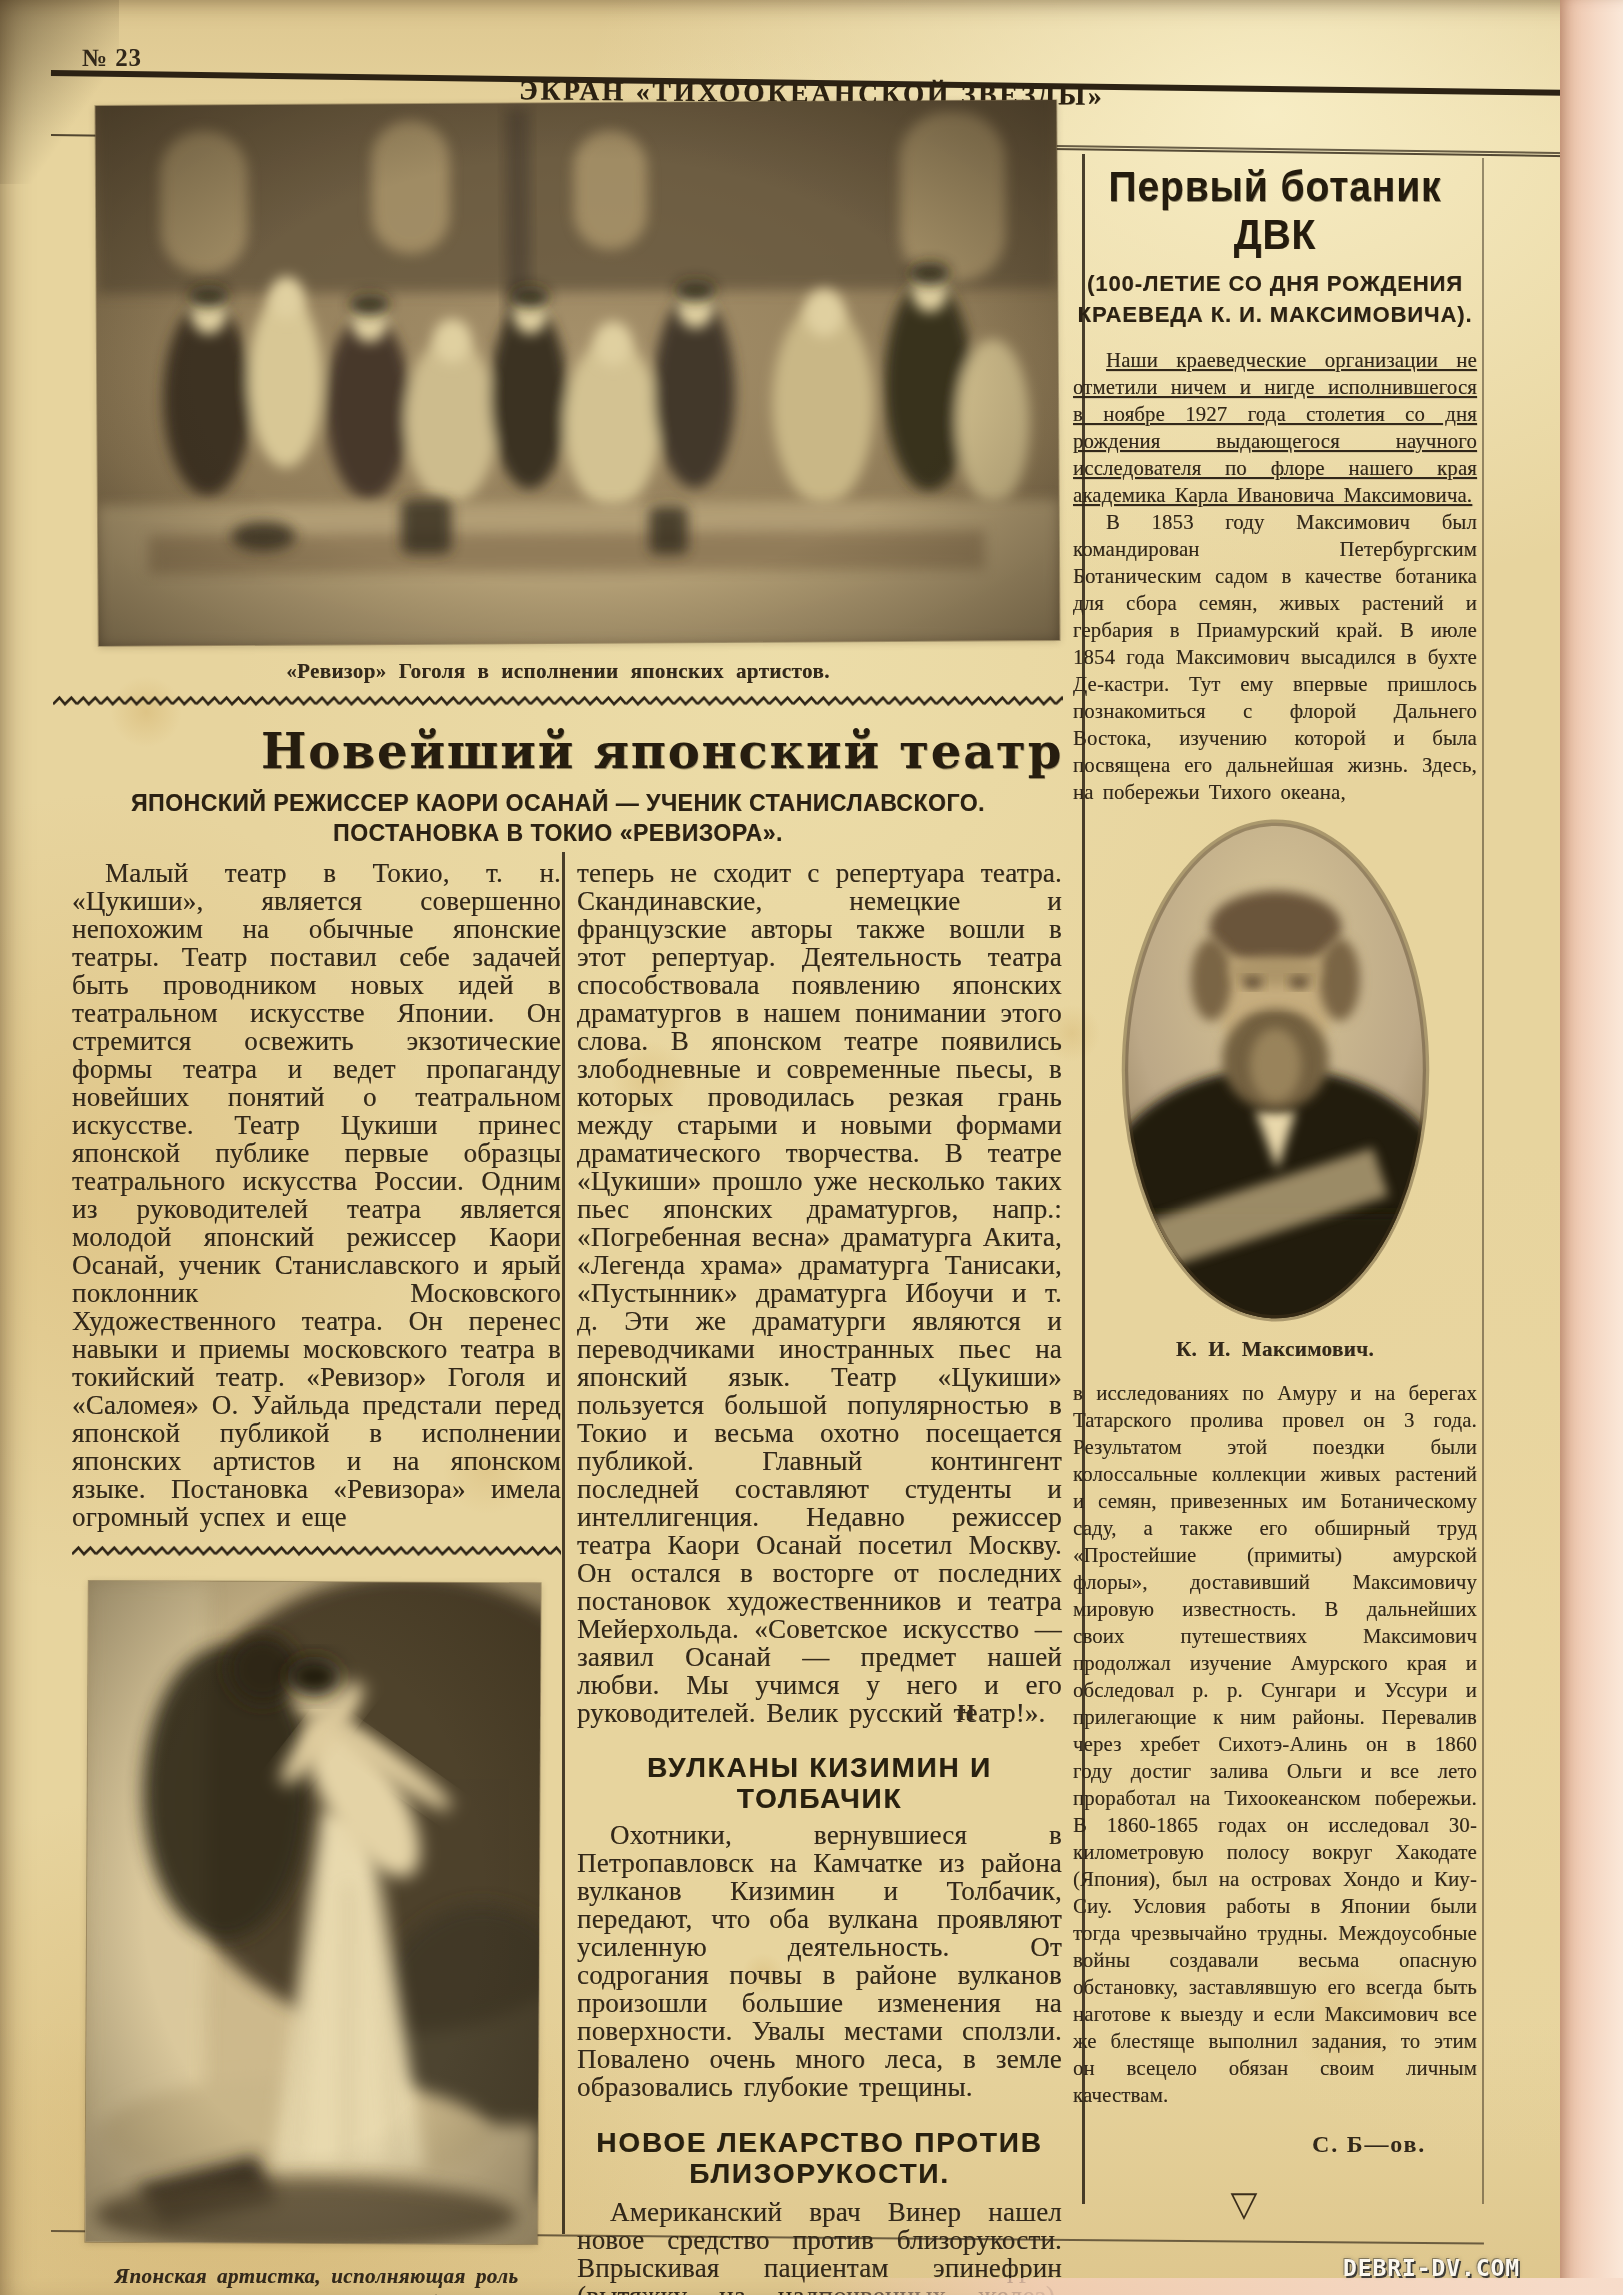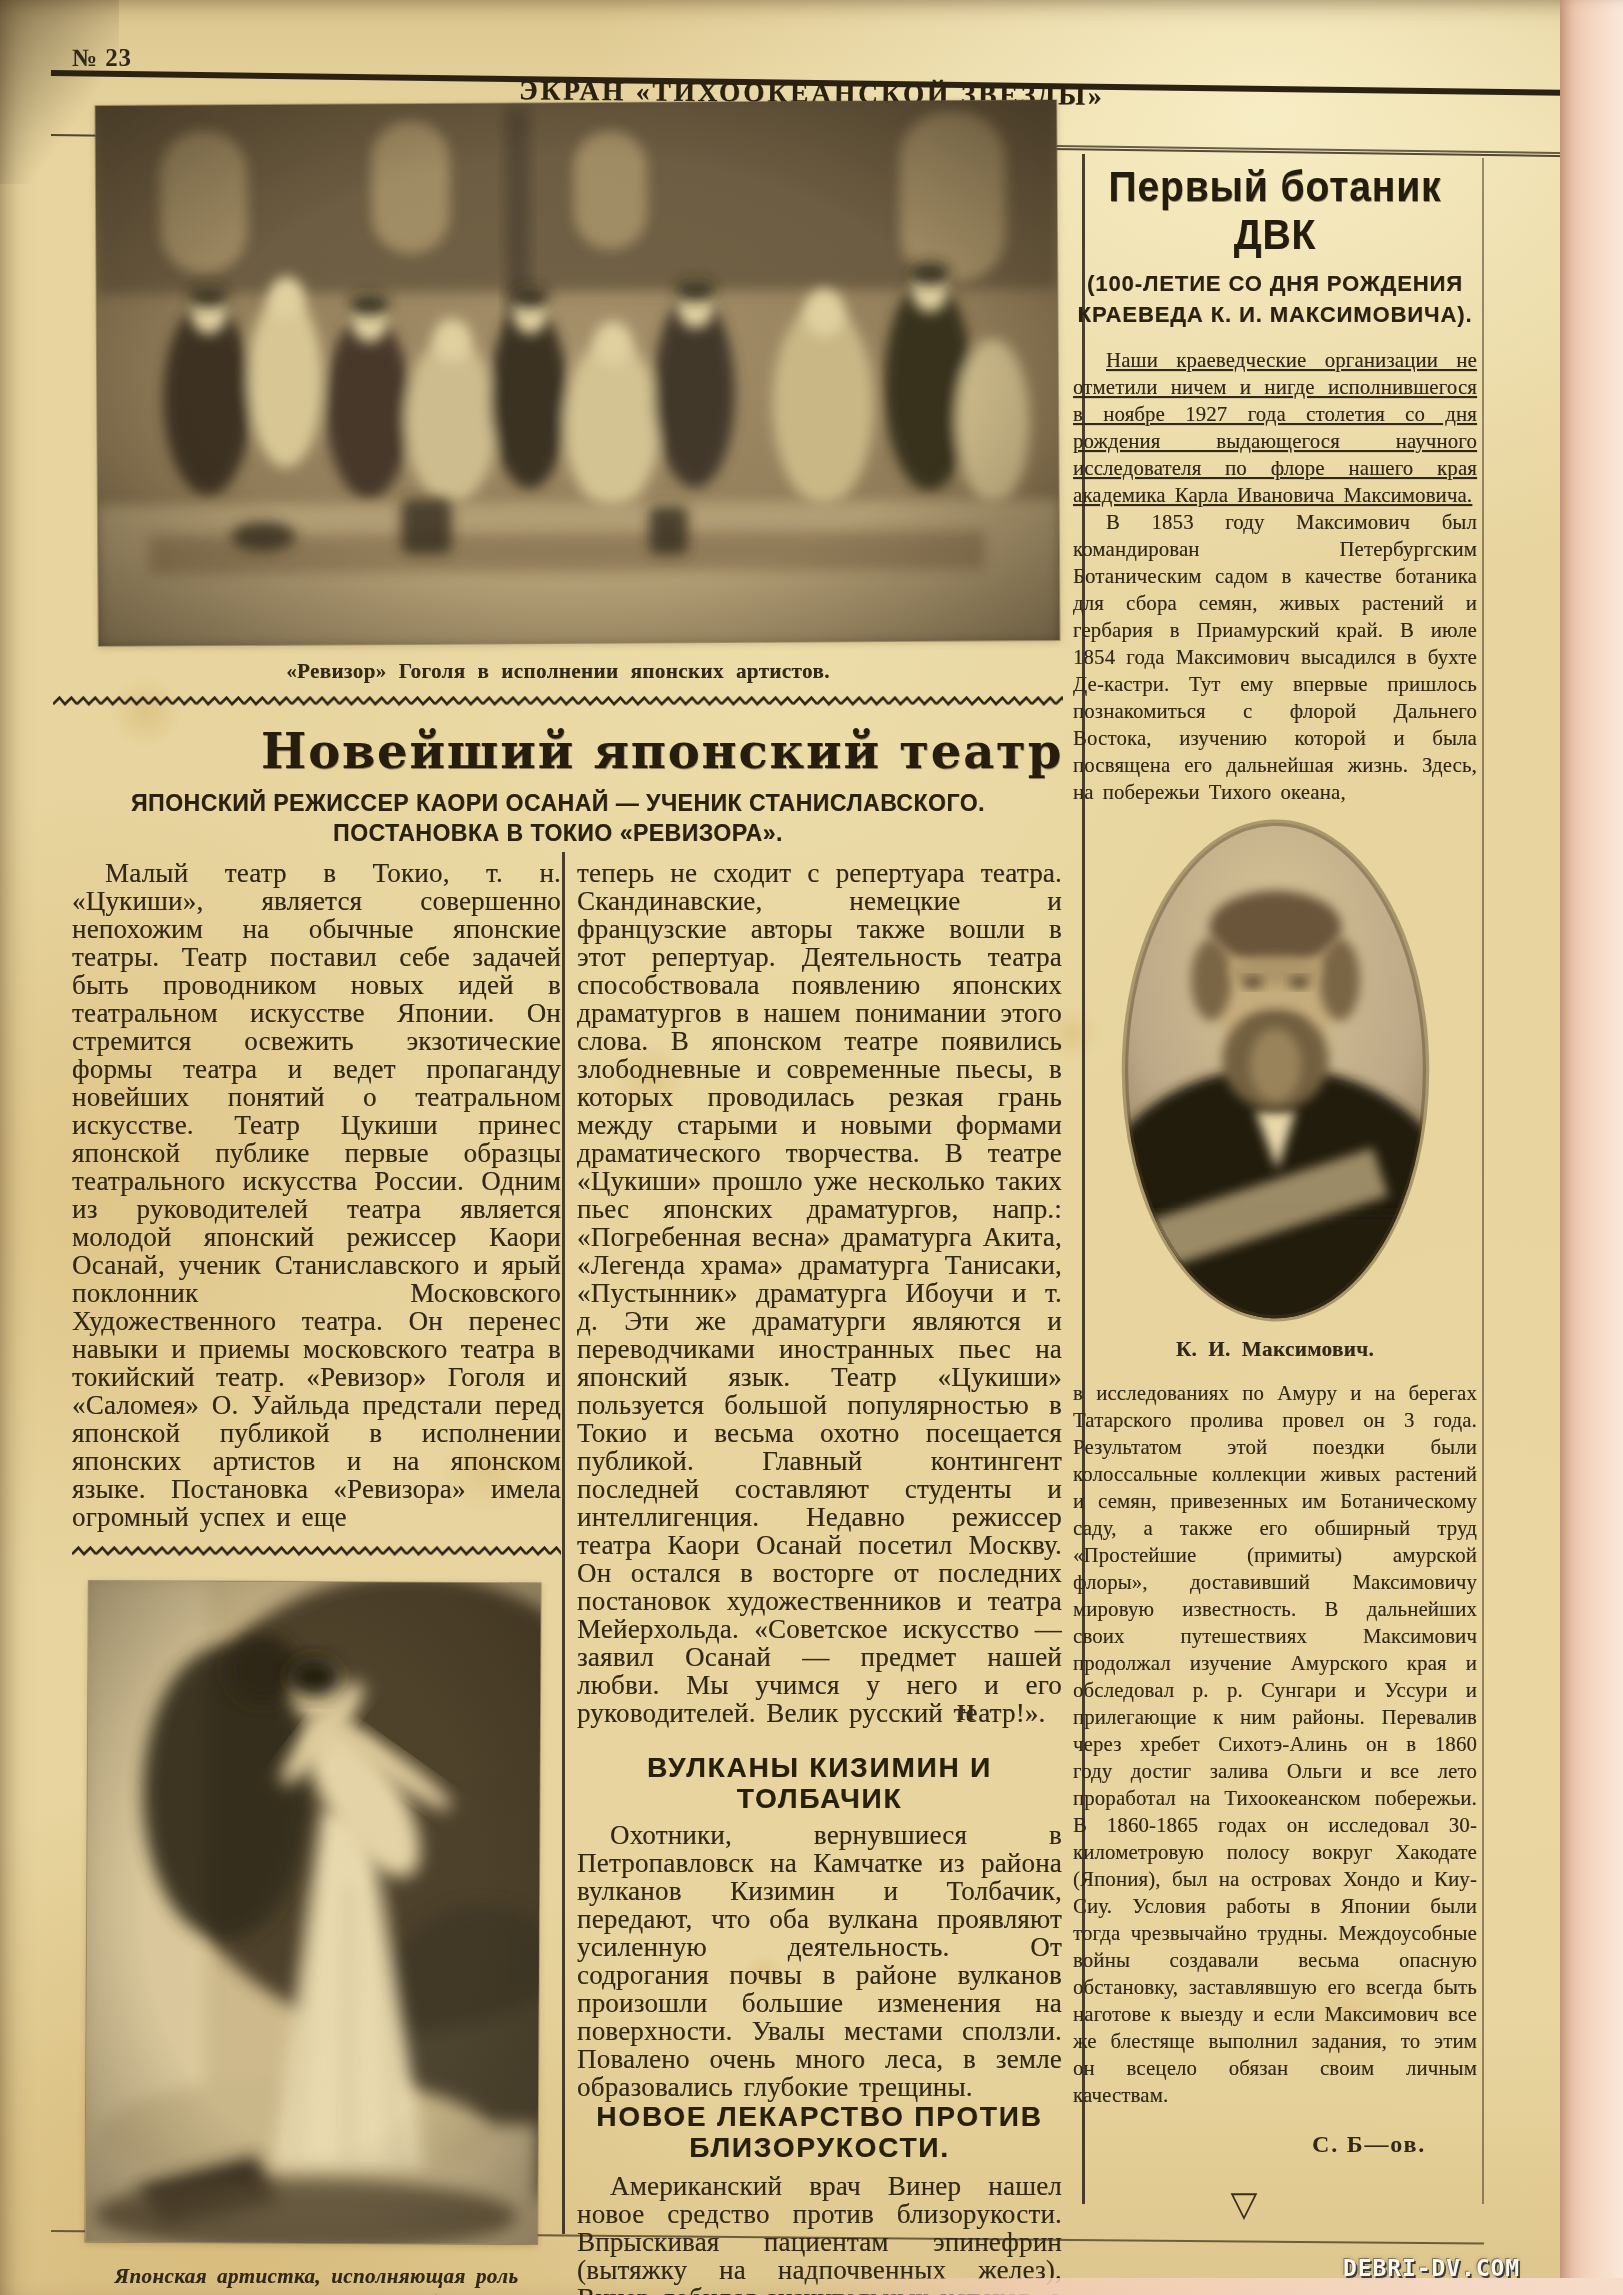--- a/index.html
+++ b/index.html
@@ -71,21 +71,21 @@
   .wave-wrap{height:13.8px;}
 </style>
 </head>
 <body>
 
 <div class="page">
   <div class="stains"></div>
   <div class="corner-shade"></div>
 
   <div class="rule" style="left:51px;top:70px;width:1550px;height:5.5px;transform:rotate(0.75deg);"></div>
-  <div class="txt issue" style="left:72px;top:44px;">№ 23</div>
+  <div class="txt issue" style="left:82px;top:44px;">№ 23</div>
   <div class="txt masthead" style="left:519px;top:77px;transform:rotate(0.55deg);">ЭКРАН «ТИХООКЕАНСКОЙ ЗВЕЗДЫ»</div>
   <div class="txt pageno" style="left:1580px;top:84px;">7</div>
   <div class="rule" style="left:51px;top:134px;width:1550px;height:1.8px;transform:rotate(0.8deg);opacity:.8;"></div>
   <div class="rule" style="left:1056px;top:145px;width:547px;height:1.8px;transform:rotate(0.8deg);opacity:.7;"></div>
 
   <div class="vline" style="left:562px;top:852px;height:1382px;"></div>
   <div class="vline" style="left:1082px;top:154px;height:2050px;"></div>
   <div class="vline" style="left:1482px;top:158px;width:1.8px;height:2046px;opacity:.55;"></div>
   <div class="rule" style="left:51px;top:2230px;width:1433px;height:1.8px;transform:rotate(0.5deg);opacity:.65;"></div>
 
@@ -219,21 +219,21 @@
       </svg>
     </figure>
     <div class="caption" style="margin-top:20px;word-spacing:4.6px;font-style:italic;">Японская артистка, исполняющая роль Саломеи в пьесе Оскара Уайльда.</div>
   </div>
 
   <div class="flow" style="left:577px;top:859px;width:485px;">
     <p class="body-text" style="margin:0;">теперь не сходит с репертуара театра. Скандинавские, немецкие и французские авторы также вошли в этот репертуар. Деятельность театра способствовала появлению японских драматургов в нашем понимании этого слова. В японском театре появились злободневные и современные пьесы, в которых проводилась резкая грань между старыми и новыми формами драматического творчества. В театре «Цукиши» прошло уже несколько таких пьес японских драматургов, напр.: «Погребенная весна» драматурга Акита, «Легенда храма» драматурга Танисаки, «Пустынник» драматурга Ибоучи и т. д. Эти же драматурги являются и переводчиками иностранных пьес на японский язык. Театр «Цукиши» пользуется большой популярностью в Токио и весьма охотно посещается публикой. Главный контингент последней составляют студенты и интеллигенция. Недавно режиссер театра Каори Осанай посетил Москву. Он остался в восторге от последних постановок художественников и театра Мейерхольда. «Советское искусство — заявил Осанай — предмет нашей любви. Мы учимся у него и его руководителей. Велик русский театр!».</p>
     <div class="stray">Н</div>
     <h2 class="mid-head" style="margin:26px 0 0 0;">ВУЛКАНЫ КИЗИМИН И ТОЛБАЧИК</h2>
     <p class="body-text indent" style="margin:7.3px 0 0 0;">Охотники, вернувшиеся в Петропавловск на Камчатке из района вулканов Кизимин и Толбачик, передают, что оба вулкана проявляют усиленную деятельность. От содрогания почвы в районе вулканов произошли большие изменения на поверхности. Увалы местами сползли. Повалено очень много леса, в земле образовались глубокие трещины.</p>
-    <h2 class="mid-head" style="margin:0 0 0 0;">НОВОЕ ЛЕКАРСТВО ПРОТИВ БЛИЗОРУКОСТИ.</h2>
+    <h2 class="mid-head" style="margin:26px 0 0 0;">НОВОЕ ЛЕКАРСТВО ПРОТИВ БЛИЗОРУКОСТИ.</h2>
     <p class="body-text indent" style="margin:9.2px 0 0 0;">Американский врач Винер нашел новое средство против близорукости. Впрыскивая пациентам эпинефрин (вытяжку на надпочвенных желез), Винер добился значительных успехов, а иногда и полного излечения близорукости. Опыты Винера, кроме своего практического значения, интересны, как новое доказательство, какую важную роль в жизнедеятельности всех органов человеческого тела играет система желез внутренней секреции.</p>
   </div>
 
   <div class="flow rcol" style="left:1073px;top:167px;width:404px;">
     <h1 class="r-title" style="margin:0;">Первый ботаник ДВК</h1>
     <div class="r-sub" style="margin-top:13px;">(100-ЛЕТИЕ СО ДНЯ РОЖДЕНИЯ КРАЕВЕДА К. И. МАКСИМОВИЧА).</div>
     <p class="body-text indent" style="margin:16.5px 0 0 0;text-decoration:underline;">Наши краеведческие организации не отметили ничем и нигде исполнившегося в ноябре 1927 года столетия со дня рождения выдающегося научного исследователя по флоре нашего края академика Карла Ивановича Максимовича.</p>
     <p class="body-text indent" style="margin:0;">В 1853 году Максимович был командирован Петербургским Ботаническим садом в качестве ботаника для сбора семян, живых растений и гербария в Приамурский край. В июле 1854 года Максимович высадился в бухте Де-кастри. Тут ему впервые пришлось познакомиться с флорой Дальнего Востока, изучению которой и была посвящена его дальнейшая жизнь. Здесь, на побережьи Тихого океана,</p>
     <figure style="margin:13px auto 0 auto;width:309px;height:503px;">
       <svg width="309" height="503" viewBox="0 0 336 548">

